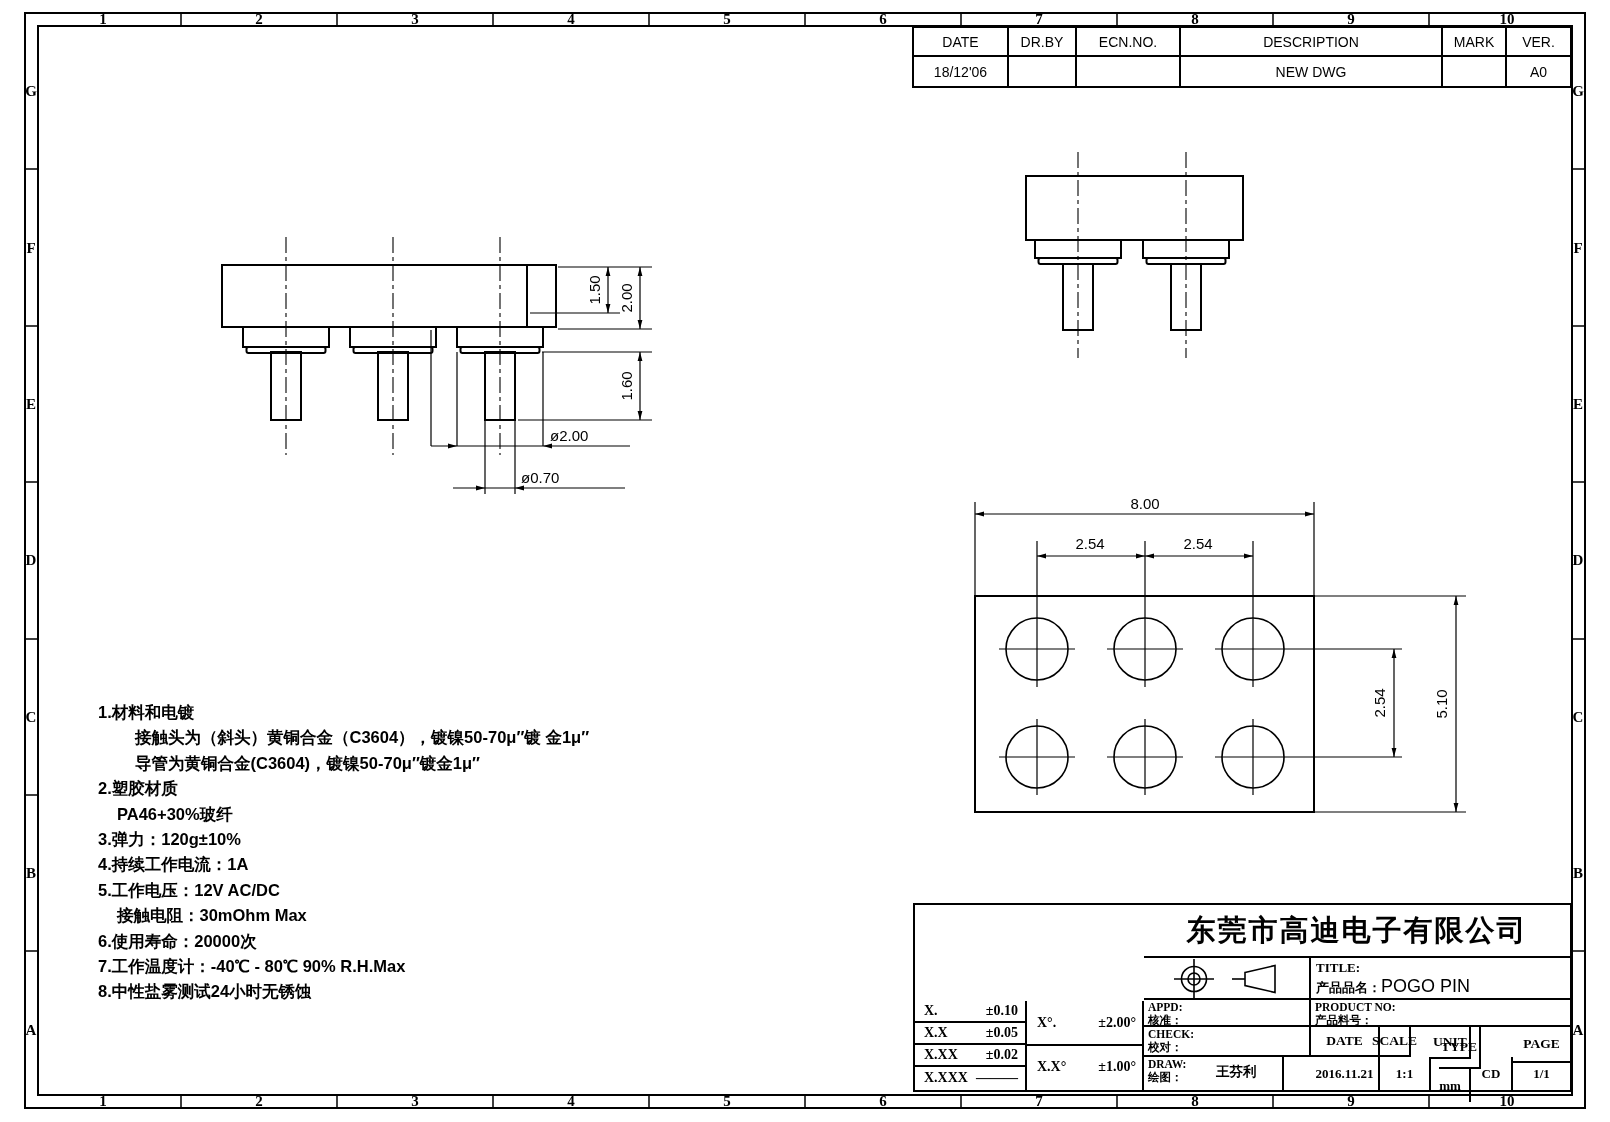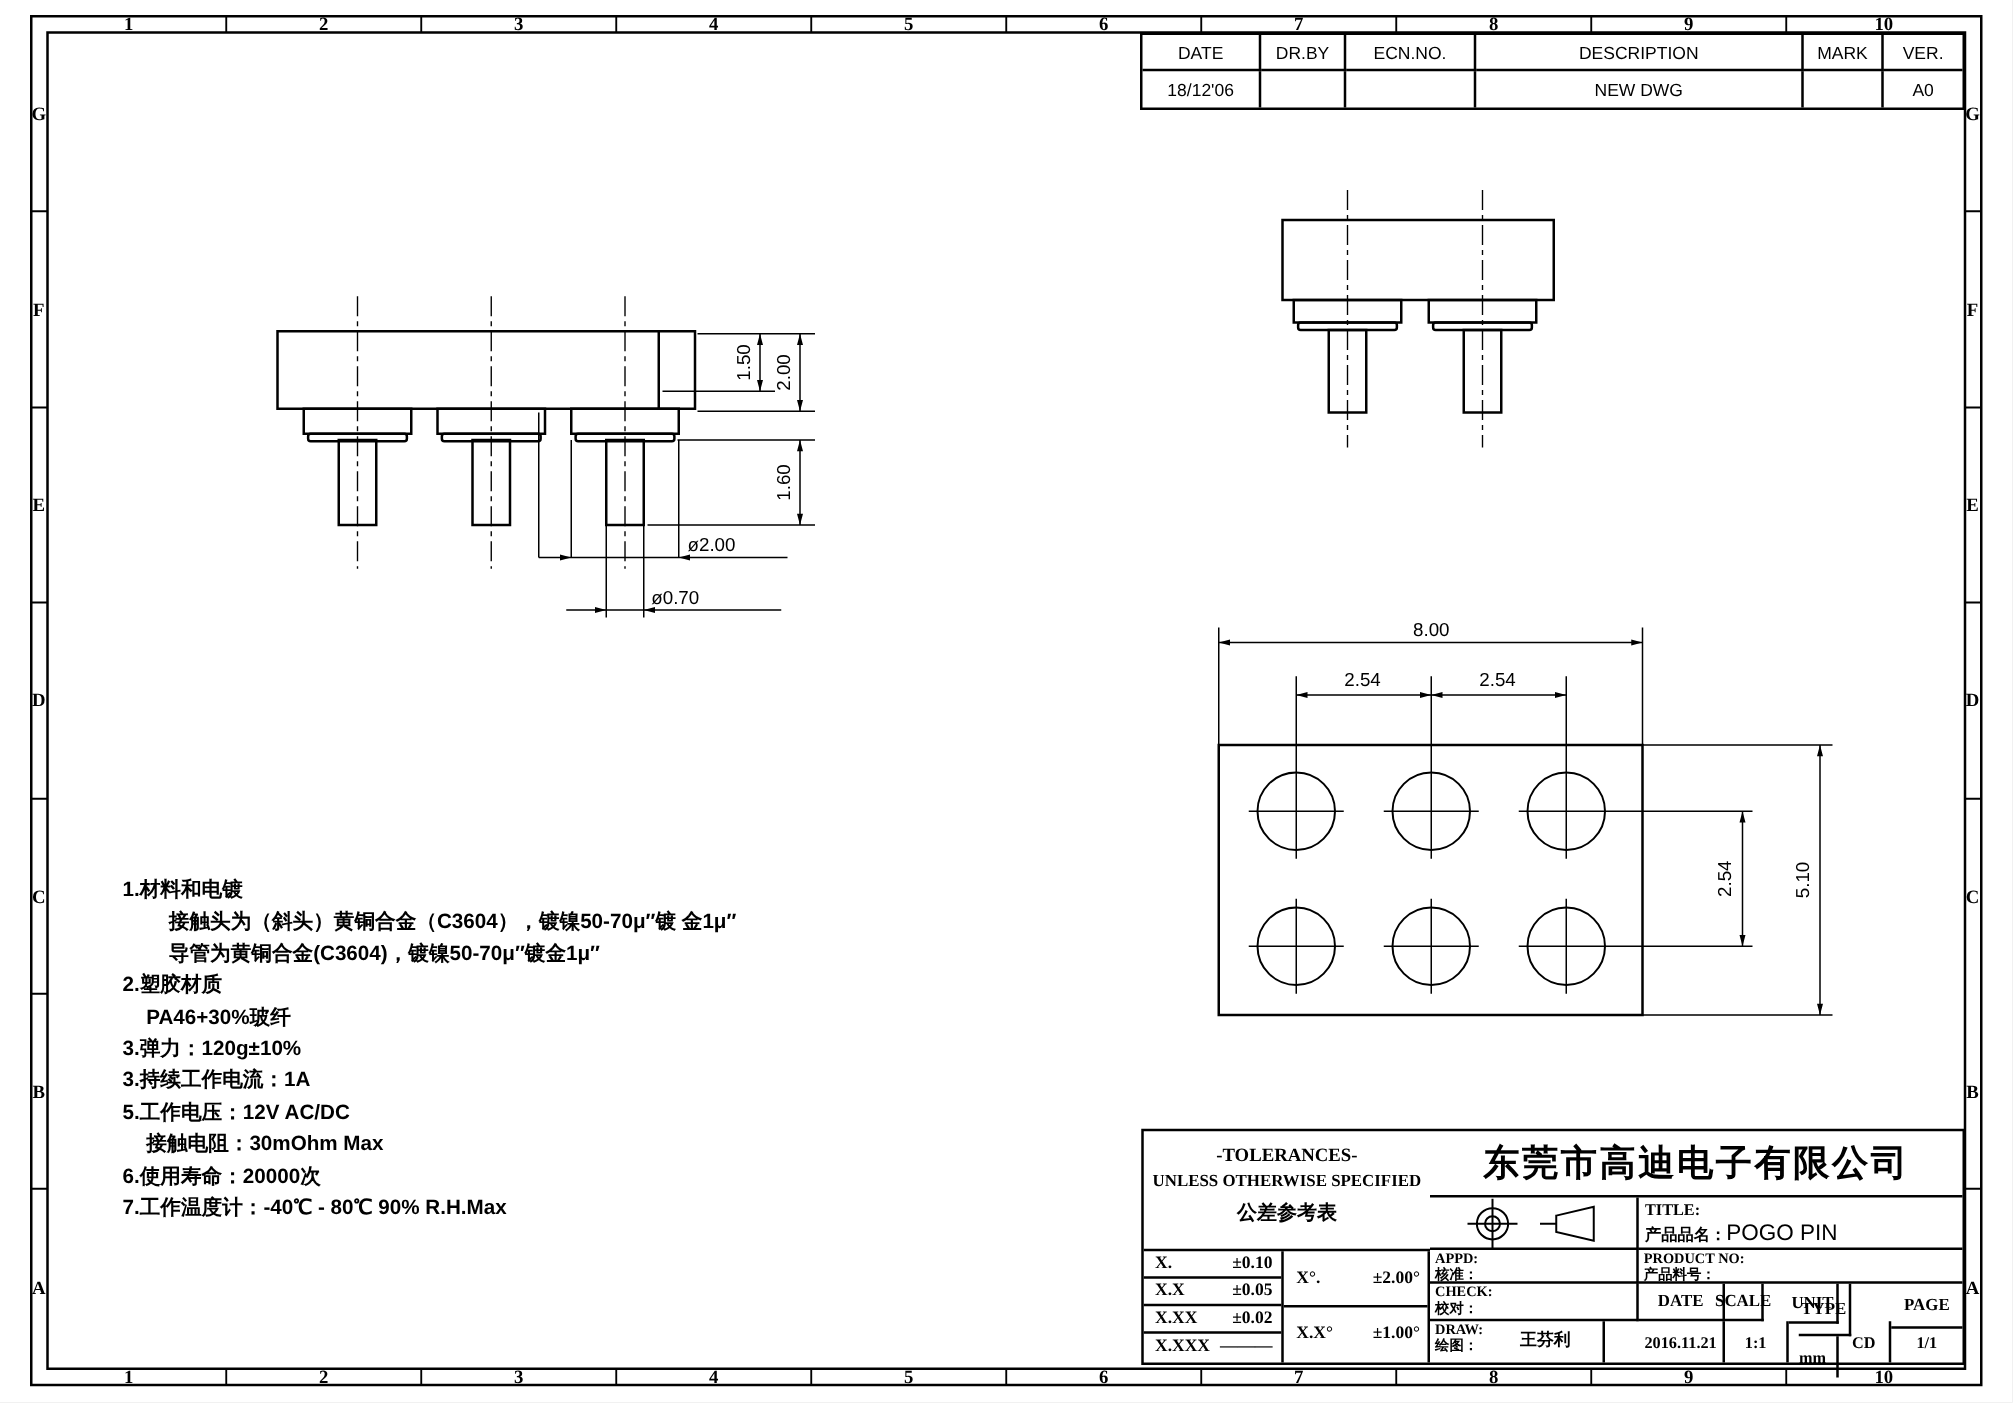--- a/index.html
+++ b/index.html
@@ -211,34 +211,30 @@
     <div class="c">A0</div>
   </div>
 
   <div class="notes">
     <div>1.材料和电镀</div>
     <div class="ind1">接触头为（斜头）黄铜合金（C3604），镀镍50-70μ″镀 金1μ″</div>
     <div class="ind1">导管为黄铜合金(C3604)，镀镍50-70μ″镀金1μ″</div>
     <div>2.塑胶材质</div>
     <div class="ind2">PA46+30%玻纤</div>
     <div>3.弹力：120g±10%</div>
-    <div>3.持续工作电流：1A</div>
+    <div>4.持续工作电流：1A</div>
     <div>5.工作电压：12V AC/DC</div>
     <div class="ind2">接触电阻：30mOhm Max</div>
     <div>6.使用寿命：20000次</div>
     <div>7.工作温度计：-40℃ - 80℃   90% R.H.Max</div>
+    <div>8.中性盐雾测试24小时无锈蚀</div>
   </div>
 
   <div class="tblock">
 
-    <div class="cell bb tol-header" style="left:0;top:0;width:229px;height:96px;">
-      <div class="l1">-TOLERANCES-</div>
-      <div class="l2">UNLESS OTHERWISE SPECIFIED</div>
-      <div class="l3">公差参考表</div>
-    </div>
 
     <div class="cell br" style="left:0;top:96px;width:112px;height:89px;">
       <div class="tolrow bb2">
         <span>X.</span>
         <span>±0.10</span>
       </div>
       <div class="tolrow bb2">
         <span>X.X</span>
         <span>±0.05</span>
       </div>

